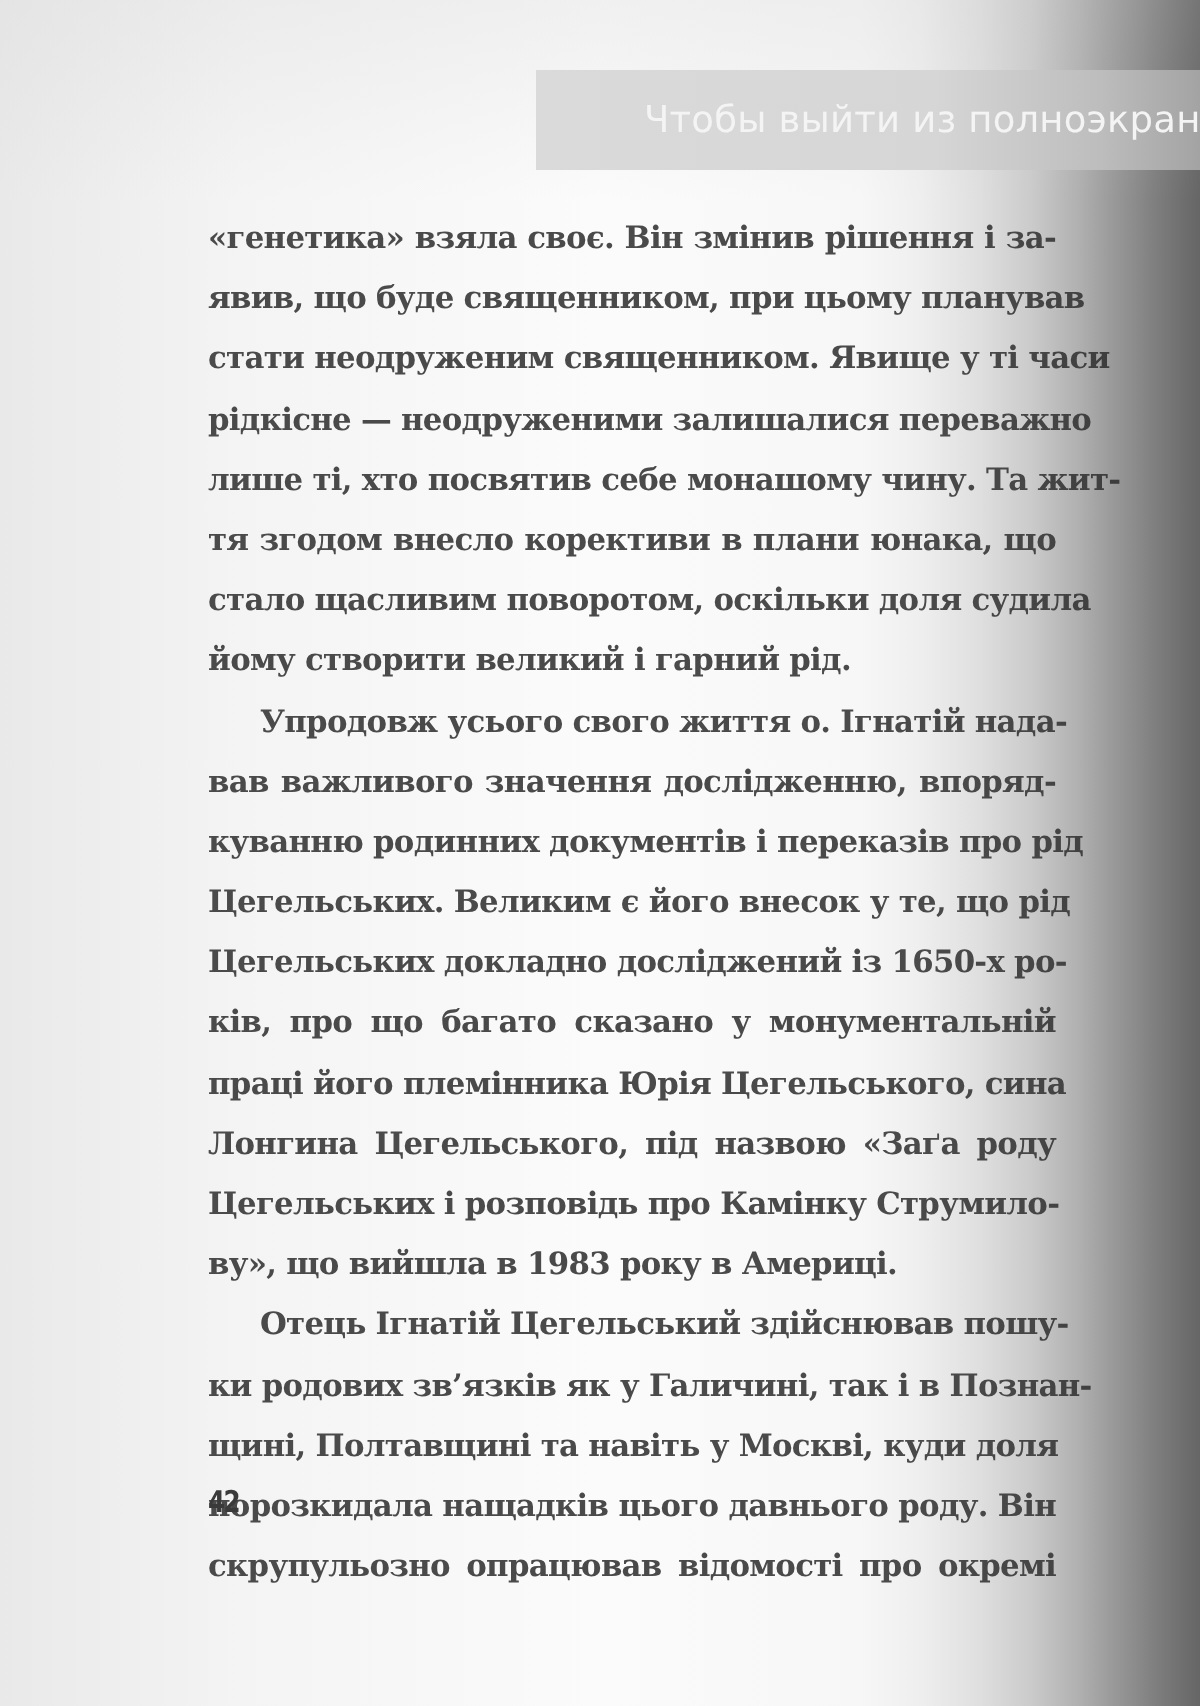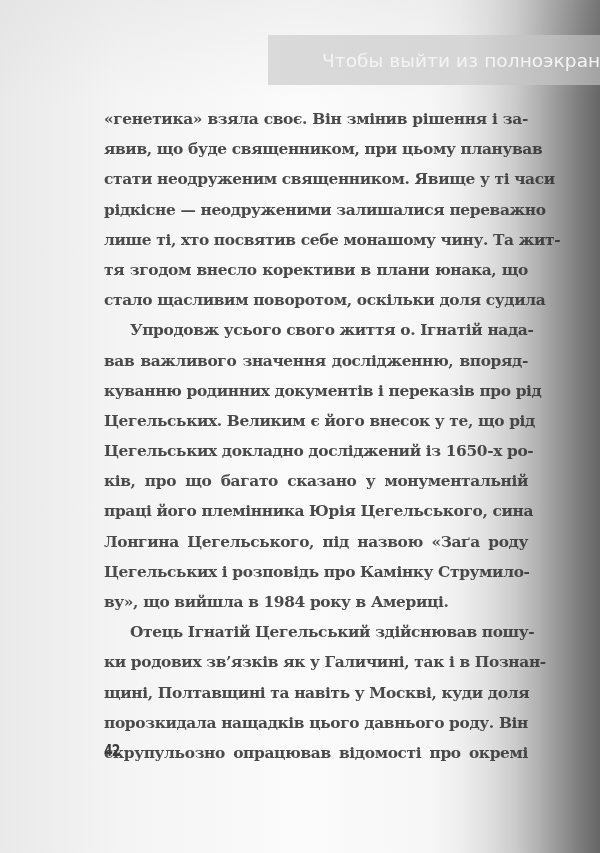--- a/index.html
+++ b/index.html
@@ -94,30 +94,31 @@
 <div class="top-shade"></div>
 
 <div class="page-text">
   <span class="line">«генетика» взяла своє. Він змінив рішення і за-</span>
   <span class="line">явив, що буде священником, при цьому планував</span>
   <span class="line">стати неодруженим священником. Явище у ті часи</span>
   <span class="line">рідкісне — неодруженими залишалися переважно</span>
   <span class="line">лише ті, хто посвятив себе монашому чину. Та жит-</span>
   <span class="line">тя згодом внесло корективи в плани юнака, що</span>
   <span class="line">стало щасливим поворотом, оскільки доля судила</span>
+  <span class="line last">йому створити великий і гарний рід.</span>
   <span class="line indent">Упродовж усього свого життя о. Ігнатій нада-</span>
   <span class="line">вав важливого значення дослідженню, впоряд-</span>
   <span class="line">куванню родинних документів і переказів про рід</span>
   <span class="line">Цегельських. Великим є його внесок у те, що рід</span>
   <span class="line">Цегельських докладно досліджений із 1650-х ро-</span>
   <span class="line">ків, про що багато сказано у монументальній</span>
   <span class="line">праці його племінника Юрія Цегельського, сина</span>
   <span class="line">Лонгина Цегельського, під назвою «Заґа роду</span>
   <span class="line">Цегельських і розповідь про Камінку Струмило-</span>
-  <span class="line last">ву», що вийшла в 1984 року в Америці.</span>
+  <span class="line last">ву», що вийшла в 1983 року в Америці.</span>
   <span class="line indent">Отець Ігнатій Цегельський здійснював пошу-</span>
   <span class="line">ки родових зв’язків як у Галичині, так і в Познан-</span>
   <span class="line">щині, Полтавщині та навіть у Москві, куди доля</span>
   <span class="line">порозкидала нащадків цього давнього роду. Він</span>
   <span class="line">скрупульозно опрацював відомості про окремі</span>
 </div>
 
 <div class="page-number">42</div>
 
 <div class="right-shadow"></div>

